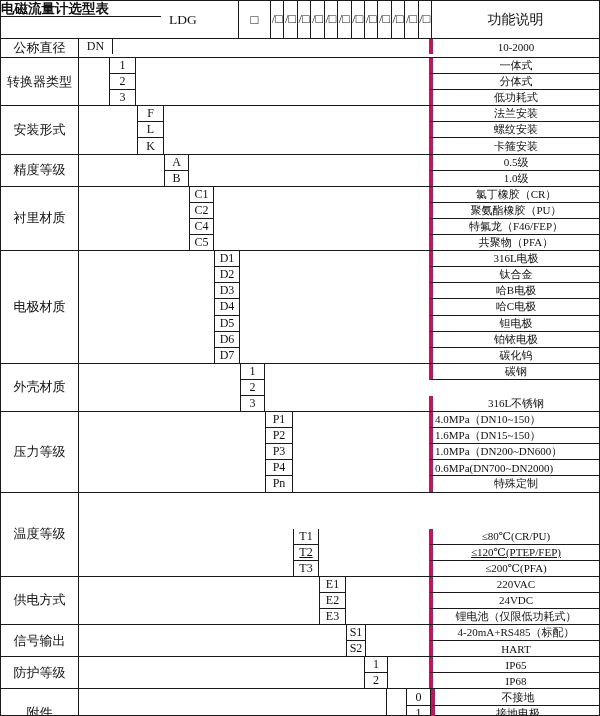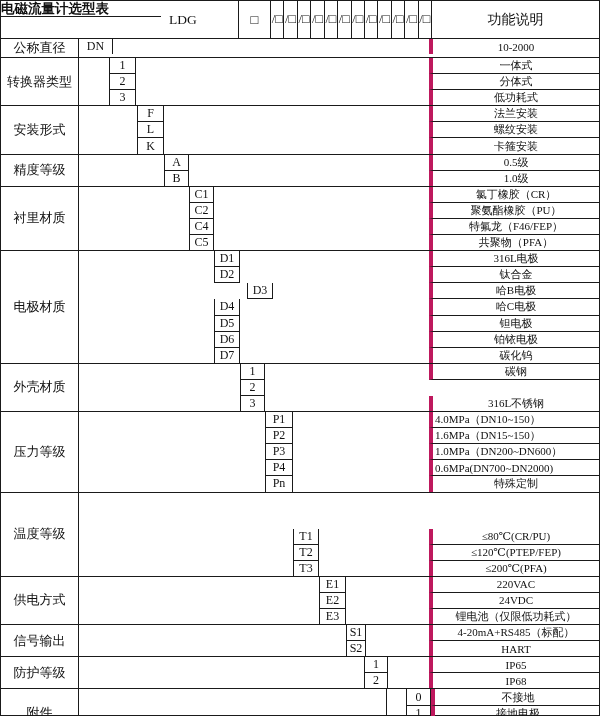--- a/index.html
+++ b/index.html
@@ -186,21 +186,21 @@
             <div class="code-box hb" style="width: 26px;">D1</div>
             <div class="mid-gap"></div>
             <div class="desc hb">316L电极</div>
           </div>
           <div class="opt-row" style="height: 16.0952px;">
             <div class="gap" style="width: 135px;"></div>
             <div class="code-box hb" style="width: 26px;">D2</div>
             <div class="mid-gap"></div>
             <div class="desc hb">钛合金</div>
           </div>
-          <div class="opt-row" style="height: 16.0952px; gap: 33px;">
+          <div class="opt-row" style="height: 16.0952px;">
             <div class="gap" style="width: 135px;"></div>
             <div class="code-box hb" style="width: 26px;">D3</div>
             <div class="mid-gap"></div>
             <div class="desc hb">哈B电极</div>
           </div>
           <div class="opt-row" style="height: 16.0952px;">
             <div class="gap" style="width: 135px;"></div>
             <div class="code-box hb" style="width: 26px;">D4</div>
             <div class="mid-gap"></div>
             <div class="desc hb">哈C电极</div>
@@ -284,21 +284,21 @@
       </div>
       <div class="section">
         <div class="sec-label">温度等级</div>
         <div class="sec-rows">
           <div class="opt-row" style="height: 16.0952px; margin-top: 36px;">
             <div class="gap" style="width: 214px;"></div>
             <div class="code-box hb" style="width: 26px;">T1</div>
             <div class="mid-gap"></div>
             <div class="desc hb">≤80℃(CR/PU)</div>
           </div>
-          <div class="opt-row" style="height: 16.0952px;">
+          <div class="opt-row" style="height: 16.0952px; text-decoration: underline;">
             <div class="gap" style="width: 214px;"></div>
             <div class="code-box hb" style="width: 26px;">T2</div>
             <div class="mid-gap"></div>
             <div class="desc hb">≤120℃(PTEP/FEP)</div>
           </div>
           <div class="opt-row" style="height: 15.0952px;">
             <div class="gap" style="width: 214px;"></div>
             <div class="code-box" style="width: 26px;">T3</div>
             <div class="mid-gap"></div>
             <div class="desc">≤200℃(PFA)</div>

